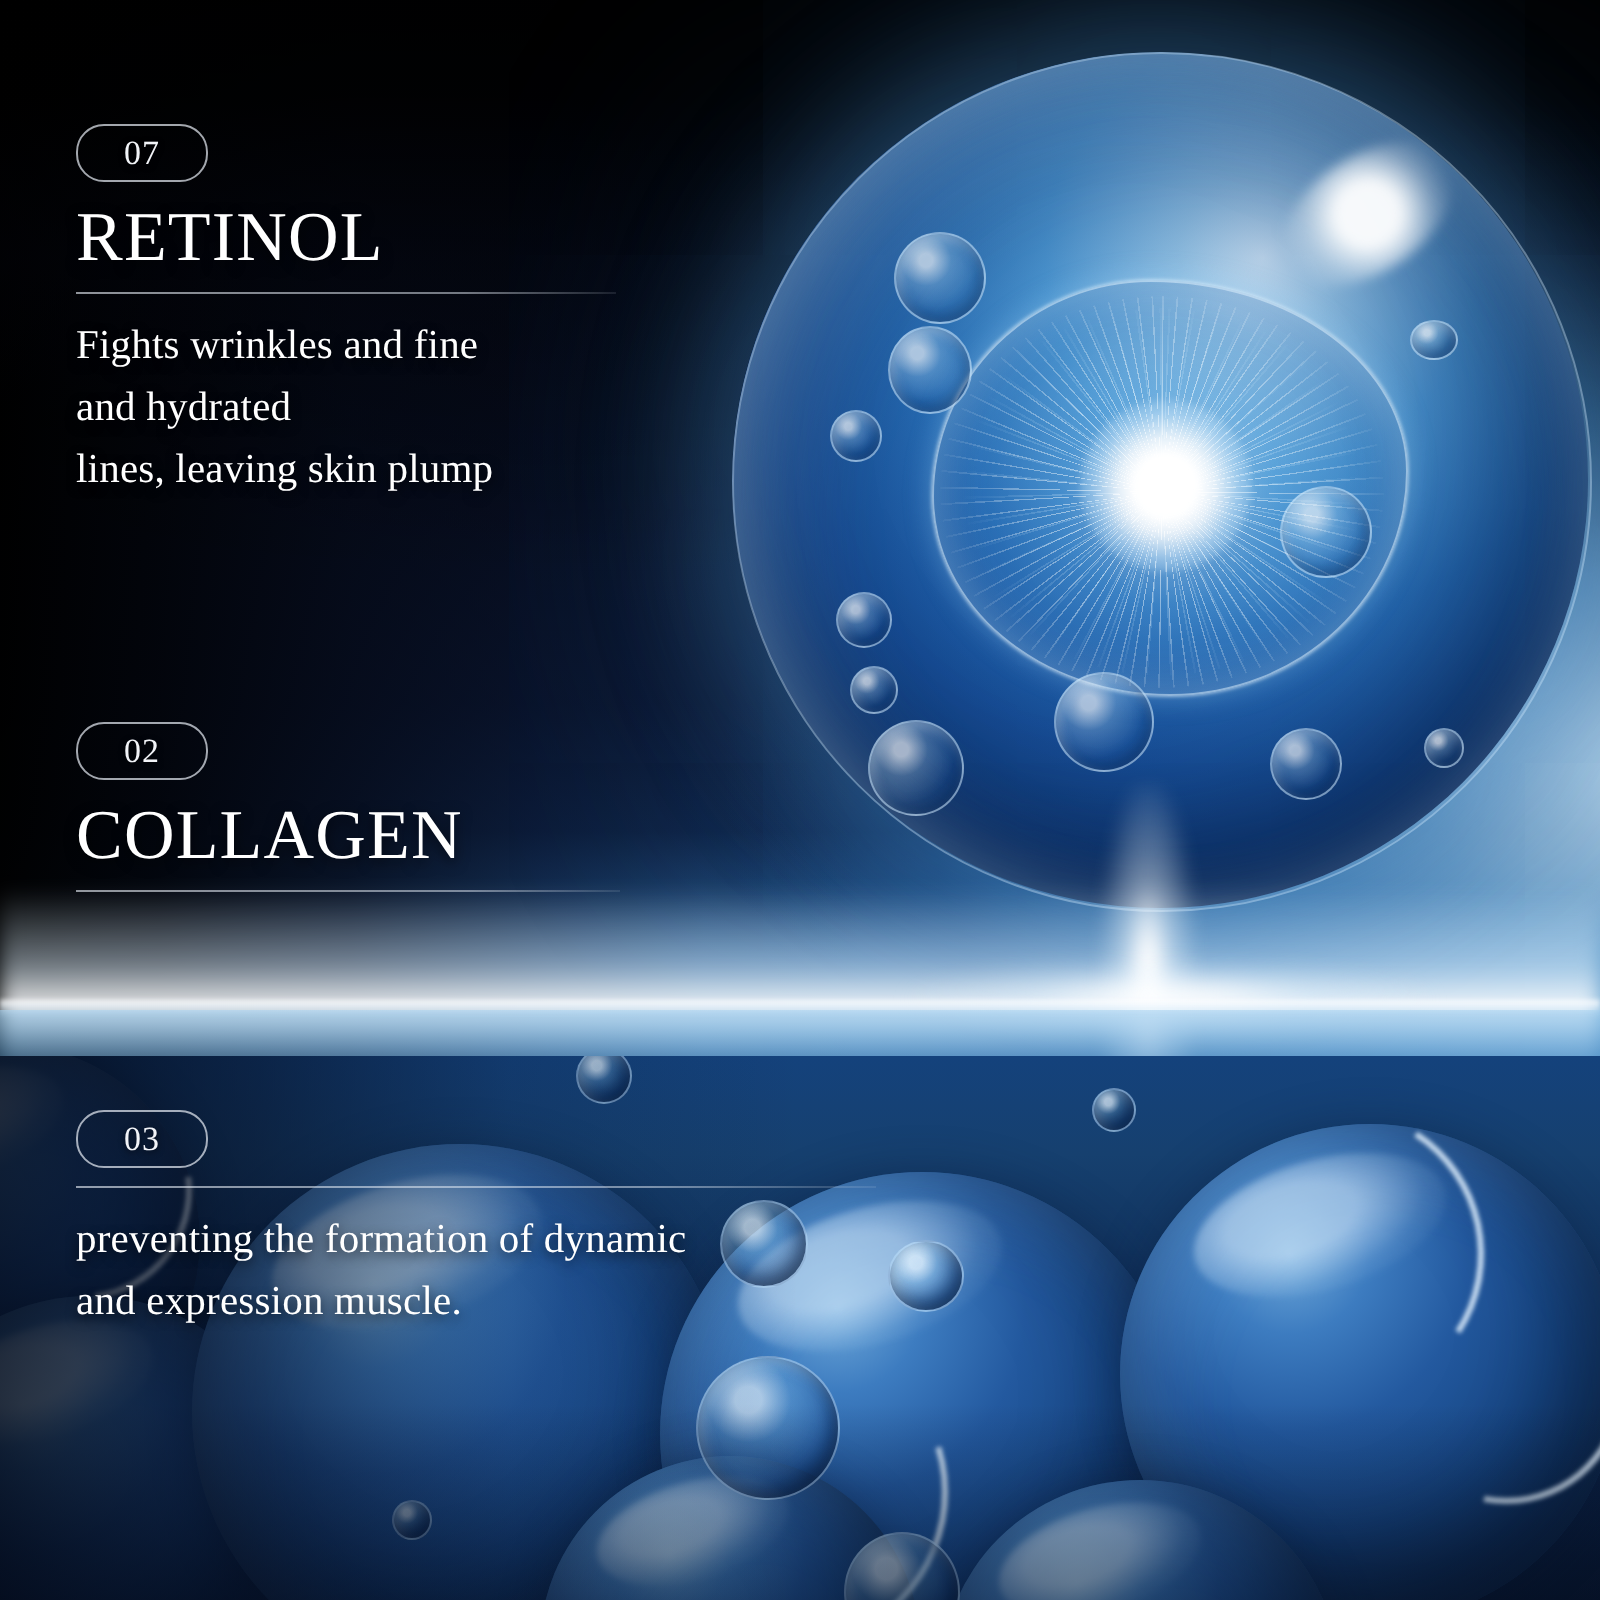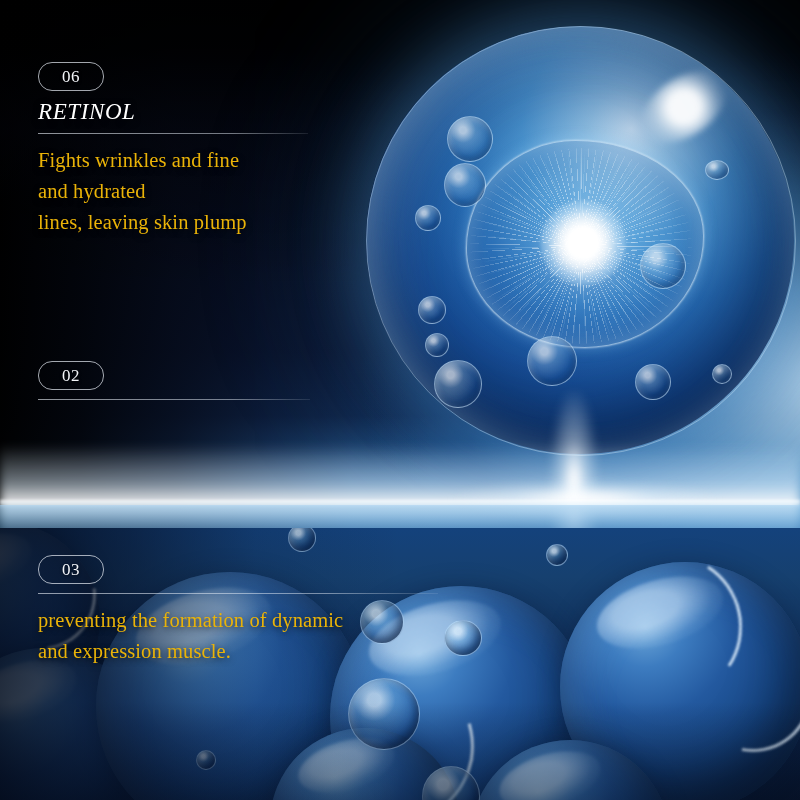--- a/index.html
+++ b/index.html
@@ -164,31 +164,30 @@
   #content{position:absolute;inset:0;}
   .block{position:absolute;left:38px;}
   .badge{
     display:inline-flex;align-items:center;justify-content:center;
     width:64px;height:27px;border:1px solid rgba(226,232,240,.72);
     border-radius:14px;background:transparent;
     color:#f2f4f8;font-size:17px;letter-spacing:.5px;line-height:1;
     text-shadow:0 1px 3px rgba(0,0,0,.65);
   }
   .title{
-    margin:9px 0 0 0;color:#ffffff;font-size:23px;line-height:1.06;
+    margin:9px 0 0 0;color:#ffffff;font-size:35px;line-height:1.06;
     letter-spacing:.6px;font-weight:400;white-space:nowrap;
     text-shadow:0 2px 7px rgba(0,0,0,.62);
-    font-style:italic;
   }
   .rule{
     margin-top:9px;height:1px;
     background:linear-gradient(90deg, rgba(232,238,246,.62) 0%, rgba(226,234,244,.50) 72%, rgba(226,234,244,.10) 100%);
   }
   .desc{
-    margin-top:11px;color:#eab308;font-size:20.5px;line-height:31px;
+    margin-top:11px;color:#ffffff;font-size:20.5px;line-height:31px;
     letter-spacing:.1px;text-shadow:0 2px 6px rgba(0,0,0,.70);
   }
   .desc span{display:block;}
   #b1{top:62px;}  #b1 .rule{width:270px;}
   #b2{top:315px;margin-top:46px;} #b2 .rule{width:272px;}
   #b3{top:555px;} #b3 .rule{width:400px;}
 </style>
 </head>
 <body>
 
@@ -251,32 +250,33 @@
     <div class="drop" style="left:348px;top:150px;width:70px;height:70px;"></div>
     <div class="drop" style="left:422px;top:238px;width:56px;height:58px;"></div>
     <div class="drop" style="left:196px;top:222px;width:18px;height:18px;"></div>
 
     <div id="bot-shade"></div>
   </div>
 
   <div id="content">
 
     <div class="block" id="b1">
-      <div class="badge">06</div>
+      <div class="badge">07</div>
       <h2 class="title">RETINOL</h2>
       <div class="rule"></div>
       <p class="desc">
         <span>Fights wrinkles and fine</span>
         <span>and hydrated</span>
         <span>lines, leaving skin plump</span>
       </p>
     </div>
 
     <div class="block" id="b2">
       <div class="badge">02</div>
+      <h2 class="title">COLLAGEN</h2>
       <div class="rule"></div>
     </div>
 
     <div class="block" id="b3">
       <div class="badge">03</div>
       <div class="rule"></div>
       <p class="desc">
         <span>preventing the formation of dynamic</span>
         <span>and expression muscle.</span>
       </p>

